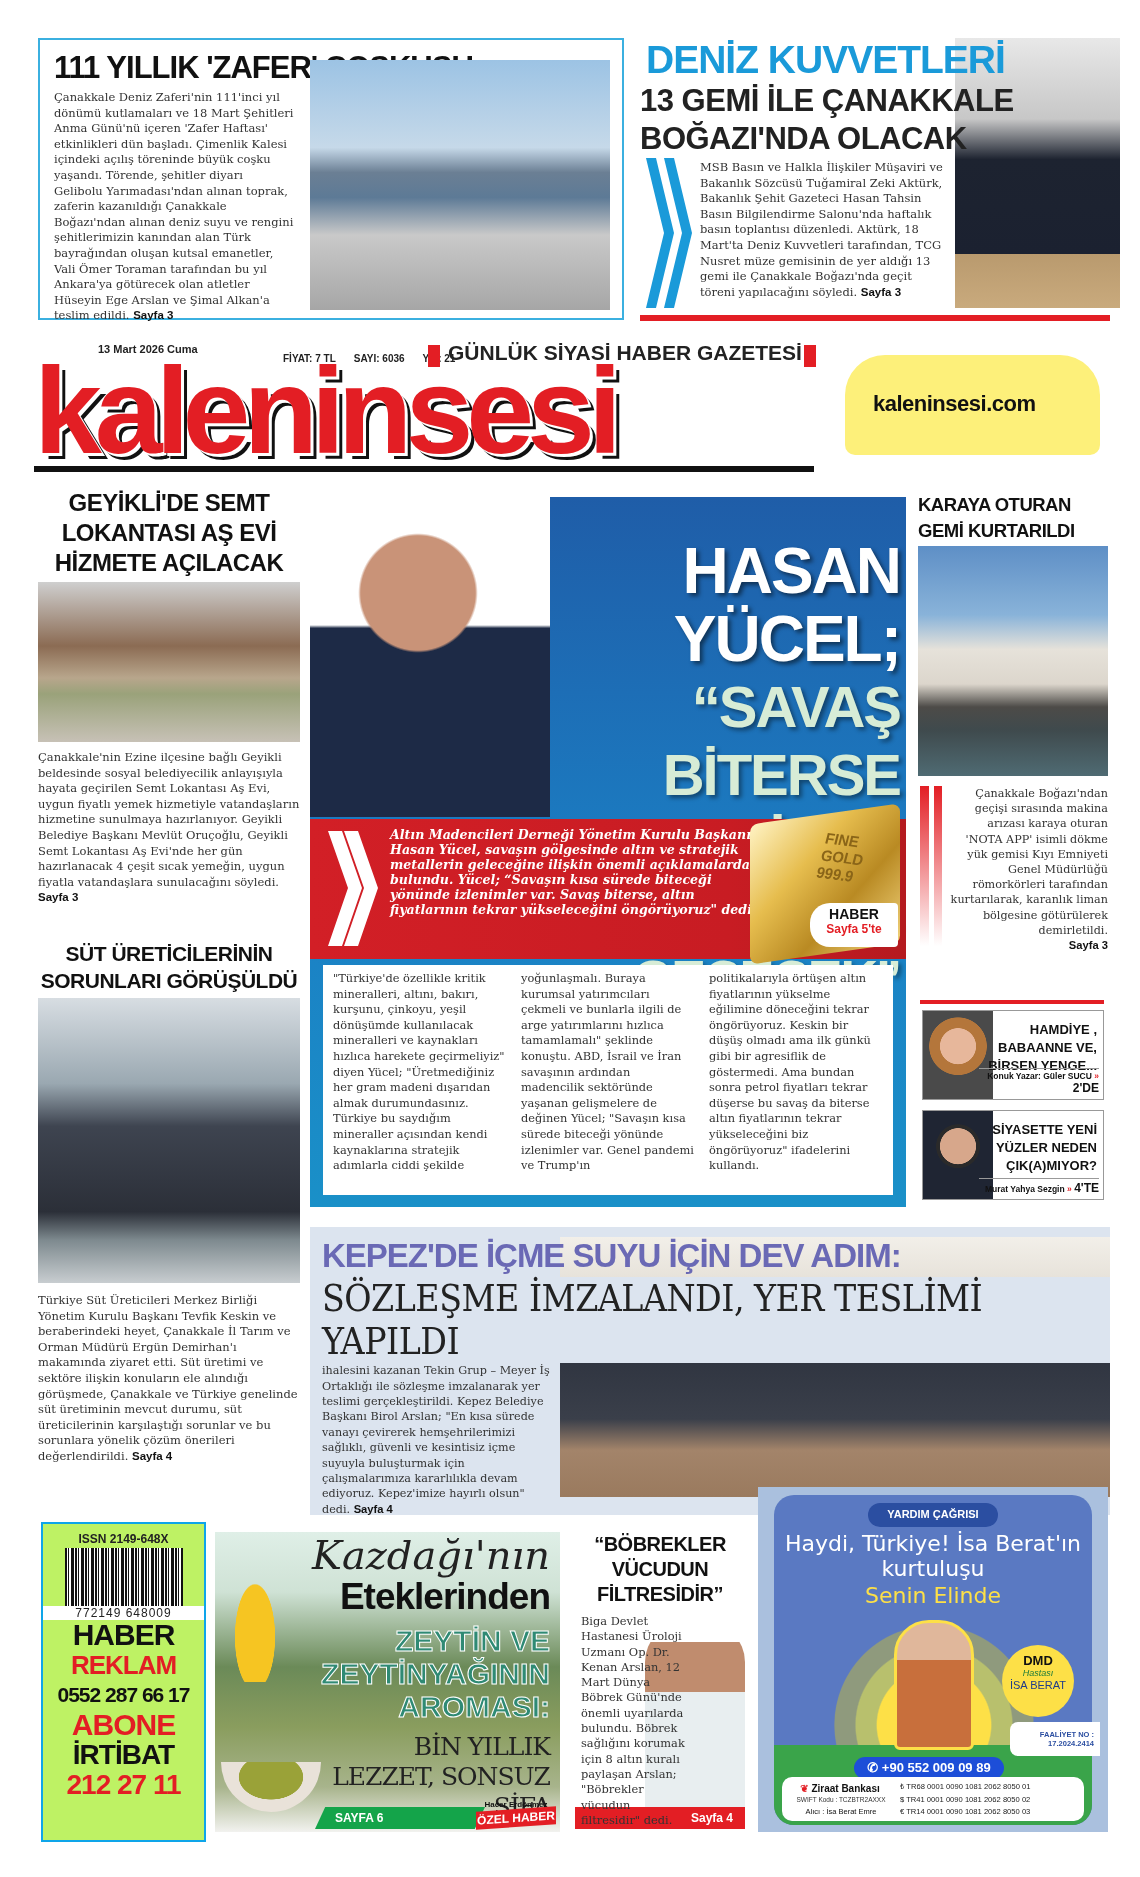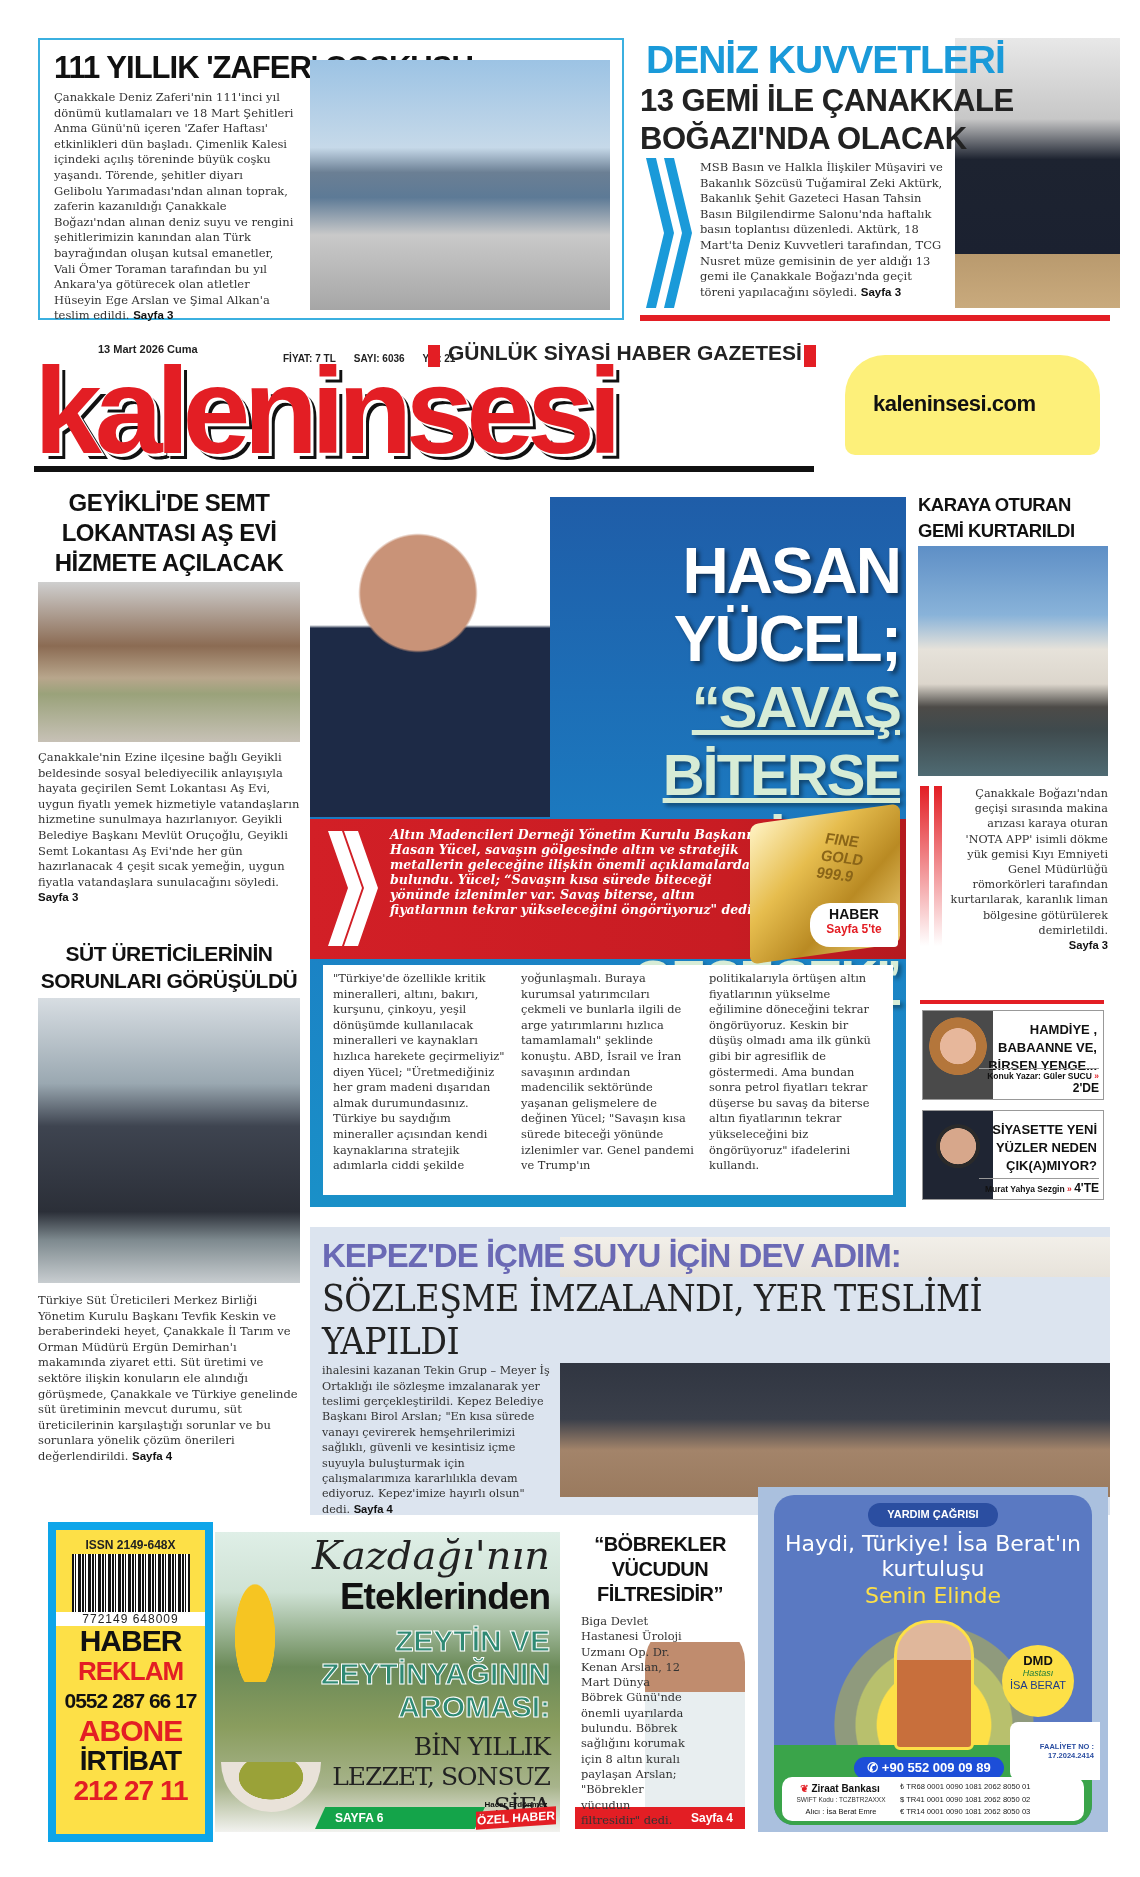--- a/index.html
+++ b/index.html
@@ -43,21 +43,21 @@
   .lhead { font-size: 24px; font-weight: 900; text-align: center; color: #111; line-height: 30px; font-family: "Liberation Sans", sans-serif; letter-spacing: -0.5px; }
   #geyikli .photo { position: relative; height: 160px; margin: 4px 0 8px; background: linear-gradient(180deg,#cfcfcf 0%,#8b6b53 40%,#b8a68c 60%,#9aa27a 70%,#c7c1b6 100%); }
   #sut { left: 38px; top: 940px; width: 262px; }
   #sut .photo { position: relative; height: 285px; margin: 4px 0 10px; background: linear-gradient(180deg,#d7dde2 0%,#9aa8b1 30%,#3e4450 45%,#2b2f38 75%,#7e8a8f 85%,#c8cdd0 100%); }
 
   
   #feat { left: 310px; top: 497px; width: 596px; height: 710px; background: linear-gradient(180deg,#1f5da8 0%,#1b7fc4 55%,#1a90c8 100%); }
   #feat .man { left: 0; top: 0; width: 240px; height: 320px; background: radial-gradient(circle at 45% 30%, #c99378 0 22%, transparent 23%), linear-gradient(180deg,#ffffff 0%, #ffffff 40%, #1d2a46 41%, #1d2a46 100%); }
   #feat .h1 { left: 150px; top: 40px; width: 440px; font-family: "Liberation Sans", sans-serif; font-weight: 900; font-stretch: condensed; text-align: right; line-height: 68px; }
   #feat .h1 .l1 { font-size: 64px; color: #fff; letter-spacing: -2px; text-shadow: 3px 3px 4px rgba(0,0,0,.5); }
-  #feat .h1 .l2 { font-size: 58px; color: #d7ecd6; letter-spacing: -2px; text-shadow: 3px 3px 4px rgba(0,0,0,.4); text-decoration: underline; }
+  #feat .h1 .l2 { font-size: 58px; color: #d7ecd6; letter-spacing: -2px; text-shadow: 3px 3px 4px rgba(0,0,0,.4); }
   #feat .red { left: 0; top: 322px; width: 596px; height: 140px; background: linear-gradient(90deg,#d21f26 0%,#c81c23 70%,#b41a1f 100%); }
   #feat .red .chev { left: 18px; top: 12px; width: 50px; height: 115px; }
   #feat .red .txt { left: 80px; top: 8px; width: 380px; color: #fff; font-style: italic; font-weight: bold; font-size: 12.6px; line-height: 15px; font-family: "DejaVu Serif", serif; }
   #feat .gold { left: 440px; top: -5px; width: 150px; height: 140px; background: linear-gradient(135deg,#fff3c4 0%,#e6bd4e 35%,#b98a23 65%,#f1d27b 100%); transform: skewY(-8deg); border-radius: 8px; }
   #feat .gold .g { position: absolute; left: 70px; top: 25px; font-size: 15px; color: #8a6518; font-family: "Liberation Sans", sans-serif; font-weight: bold; transform: rotate(15deg); }
   #feat .habbadge { left: 500px; top: 84px; width: 88px; height: 44px; background: #fff; border-radius: 20px 4px 4px 20px; text-align: center; padding-top: 3px; }
   #feat .habbadge .a { font-size: 14px; font-weight: 900; color: #111; display: block; line-height: 16px; }
   #feat .habbadge .b { font-size: 12px; font-weight: 900; color: #e31e24; display: block; }
   #feat .cols { left: 13px; top: 468px; width: 570px; height: 230px; background: #fff; padding: 6px 10px; display: flex; gap: 14px; }
   #feat .cols .c { flex: 1; font-size: 11.4px; line-height: 15.6px; color: #333; }
@@ -78,21 +78,21 @@
   .colbox .by .pg { font-size: 12px; }
 
   
   #kepez { left: 310px; top: 1227px; width: 800px; height: 288px; background: #dce4ef; }
   #kepez .h1 { left: 12px; top: 10px; font-size: 33px; font-weight: 900; color: #6a69b5; letter-spacing: -1px; z-index: 2; font-family: "Liberation Sans", sans-serif; }
   #kepez .h2 { left: 12px; top: 50px; font-size: 37px; color: #222; background: #dce4ef; padding-right: 8px; z-index: 2; font-family: "DejaVu Serif", serif; font-stretch: condensed; letter-spacing: -0.5px; }
   #kepez .photo { left: 250px; top: 10px; width: 550px; height: 260px; background: linear-gradient(180deg,#f2efe9 0%,#e4dfd6 20%,#c2b4a1 35%,#2f3440 45%,#3a3f4a 70%,#a3846a 82%,#9a7a5e 100%); }
   #kepez .txt { left: 12px; top: 90px; width: 230px; font-size: 11.2px; line-height: 15.4px; }
 
   
-  #issn { left: 48px; top: 1522px; width: 165px; height: 320px; border: 8px solid #0ea5e9; background: #fde047; text-align: center; }
+  #issn { left: 41px; top: 1522px; width: 165px; height: 320px; border: 2px solid #0ea5e9; background: #bef264; text-align: center; }
   #issn .i { margin-top: 8px; font-size: 12px; font-weight: bold; font-family: "Liberation Sans", sans-serif; }
   #issn .bc { margin: 2px auto 0; width: 118px; height: 60px; background: repeating-linear-gradient(90deg,#111 0 2px,#fff 2px 3px,#111 3px 4px,#fff 4px 6px,#111 6px 9px,#fff 9px 10px); }
   #issn .nums { font-size: 12px; font-family: "Liberation Sans", sans-serif; letter-spacing: 1px; margin-top: -2px; background: #fff; }
   #issn .big { font-family: "Liberation Sans", sans-serif; font-weight: 900; line-height: 30px; letter-spacing: -1px; }
   #kaz { left: 215px; top: 1532px; width: 345px; height: 300px; background: linear-gradient(180deg,#dfefe7 0%,#cfe2d5 20%,#6b8a58 45%,#8a9d5e 65%,#a8b48c 85%,#f2f2ef 100%); }
   #kaz .s1 { right: 10px; top: 0; font-size: 40px; font-style: italic; font-family: "DejaVu Serif", serif; color: #222; }
   #kaz .s2 { right: 10px; top: 44px; font-size: 37px; font-weight: 900; font-family: "Liberation Sans", sans-serif; color: #111; letter-spacing: -1px; }
   #kaz .s3 { right: 10px; top: 92px; font-size: 30px; font-weight: 900; color: #2f8a74; text-align: right; line-height: 33px; font-family: "Liberation Sans", sans-serif; -webkit-text-stroke: 1px #fff; }
   #kaz .s4 { right: 10px; top: 200px; font-size: 25px; font-family: "DejaVu Serif", serif; color: #222; text-align: right; line-height: 30px; letter-spacing: -1px; }
   #kaz .oil { left: 0; top: 0; width: 80px; height: 150px; background: radial-gradient(ellipse at 50% 70%, #f6c522 0 35%, transparent 36%); }
@@ -111,21 +111,21 @@
   #yard .card { left: 16px; top: 8px; width: 318px; height: 330px; background: #5a79c2; border-radius: 20px; overflow: hidden; }
   #yard .pill { left: 94px; top: 8px; width: 130px; height: 24px; background: #2b4ea1; color: #fff; border-radius: 12px; text-align: center; font-size: 11px; font-weight: bold; padding-top: 5px; font-family: "Liberation Sans", sans-serif; }
   #yard .h1 { left: 0; top: 36px; width: 318px; text-align: center; color: #fff; font-size: 22px; line-height: 25px; font-family: "DejaVu Sans", sans-serif; }
   #yard .h2 { left: 0; top: 88px; width: 318px; text-align: center; color: #fde047; font-size: 22px; font-family: "DejaVu Sans", sans-serif; }
   #yard .arc { left: 60px; top: 130px; width: 200px; height: 200px; border-radius: 50%; background: radial-gradient(circle, #fde047 0 40%, #b8c06d 41% 55%, #8f9a7d 56% 70%, transparent 71%); }
   #yard .kid { left: 120px; top: 125px; width: 80px; height: 130px; background: linear-gradient(180deg,#e0b79b 0 30%,#c86f3c 30% 100%); border-radius: 35px 35px 6px 6px; border: 3px solid #fde047; }
   #yard .dmd { left: 228px; top: 150px; width: 72px; height: 72px; border-radius: 50%; background: #fde047; text-align: center; font-family: "Liberation Sans", sans-serif; line-height: 12px; padding-top: 10px; }
   #yard .dmd .a { font-size: 13px; font-weight: 900; color: #111; display: block; }
   #yard .dmd .b { font-size: 9px; font-style: italic; color: #1a7a3a; display: block; }
   #yard .dmd .c { font-size: 11px; color: #1f3b8a; display: block; }
-  #yard .faal { left: 252px; top: 235px; width: 90px; background: #fff; color: #2b4ea1; font-size: 7.5px; font-weight: bold; text-align: right; padding: 20px 6px; font-family: "Liberation Sans", sans-serif; border-radius: 8px 0 0 8px; }
+  #yard .faal { left: 252px; top: 235px; width: 90px; background: #fff; color: #2b4ea1; font-size: 7.5px; font-weight: bold; text-align: right; padding: 8px 6px; font-family: "Liberation Sans", sans-serif; border-radius: 8px 0 0 8px; }
   #yard .green { left: 0; top: 250px; width: 318px; height: 80px; background: #3aa44a; }
   #yard .phone { left: 80px; top: 262px; width: 150px; height: 22px; background: #1d4ed8; color: #fff; border-radius: 11px; font-size: 13px; font-weight: bold; text-align: center; padding-top: 3px; font-family: "Liberation Sans", sans-serif; }
   #yard .bank { left: 8px; top: 282px; width: 302px; height: 44px; background: #fff; border-radius: 10px; font-family: "Liberation Sans", sans-serif; }
   #yard .bank .nm { position: absolute; left: 8px; top: 6px; width: 100px; text-align: center; font-size: 10px; font-weight: bold; color: #111; }
   #yard .bank .nm .zr { color: #e31e24; }
   #yard .bank .sw { position: absolute; left: 4px; top: 19px; width: 110px; font-size: 6.5px; text-align: center; color: #333; }
   #yard .bank .al { position: absolute; left: 4px; top: 30px; width: 110px; font-size: 7.5px; text-align: center; color: #111; }
   #yard .bank .ib { position: absolute; left: 118px; top: 4px; font-size: 7.6px; line-height: 12.5px; color: #222; }
 </style>
 </head>

